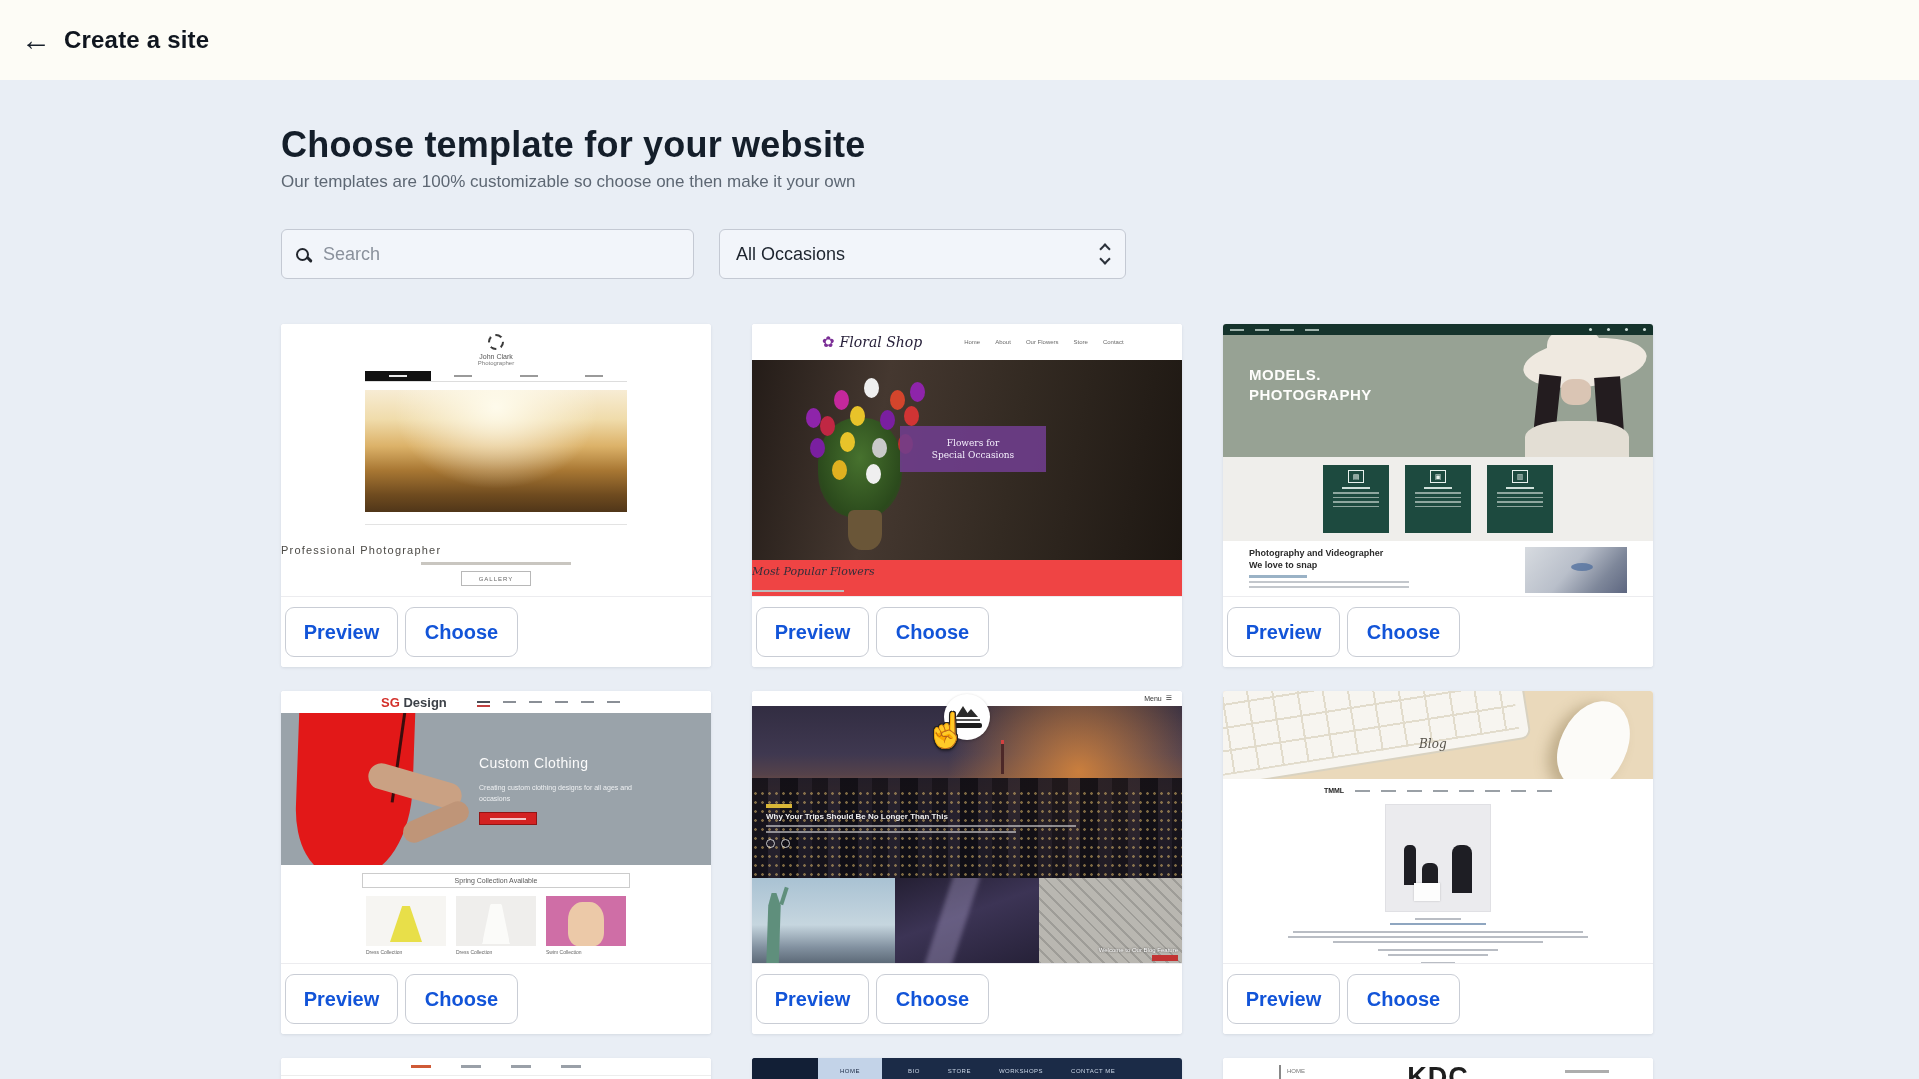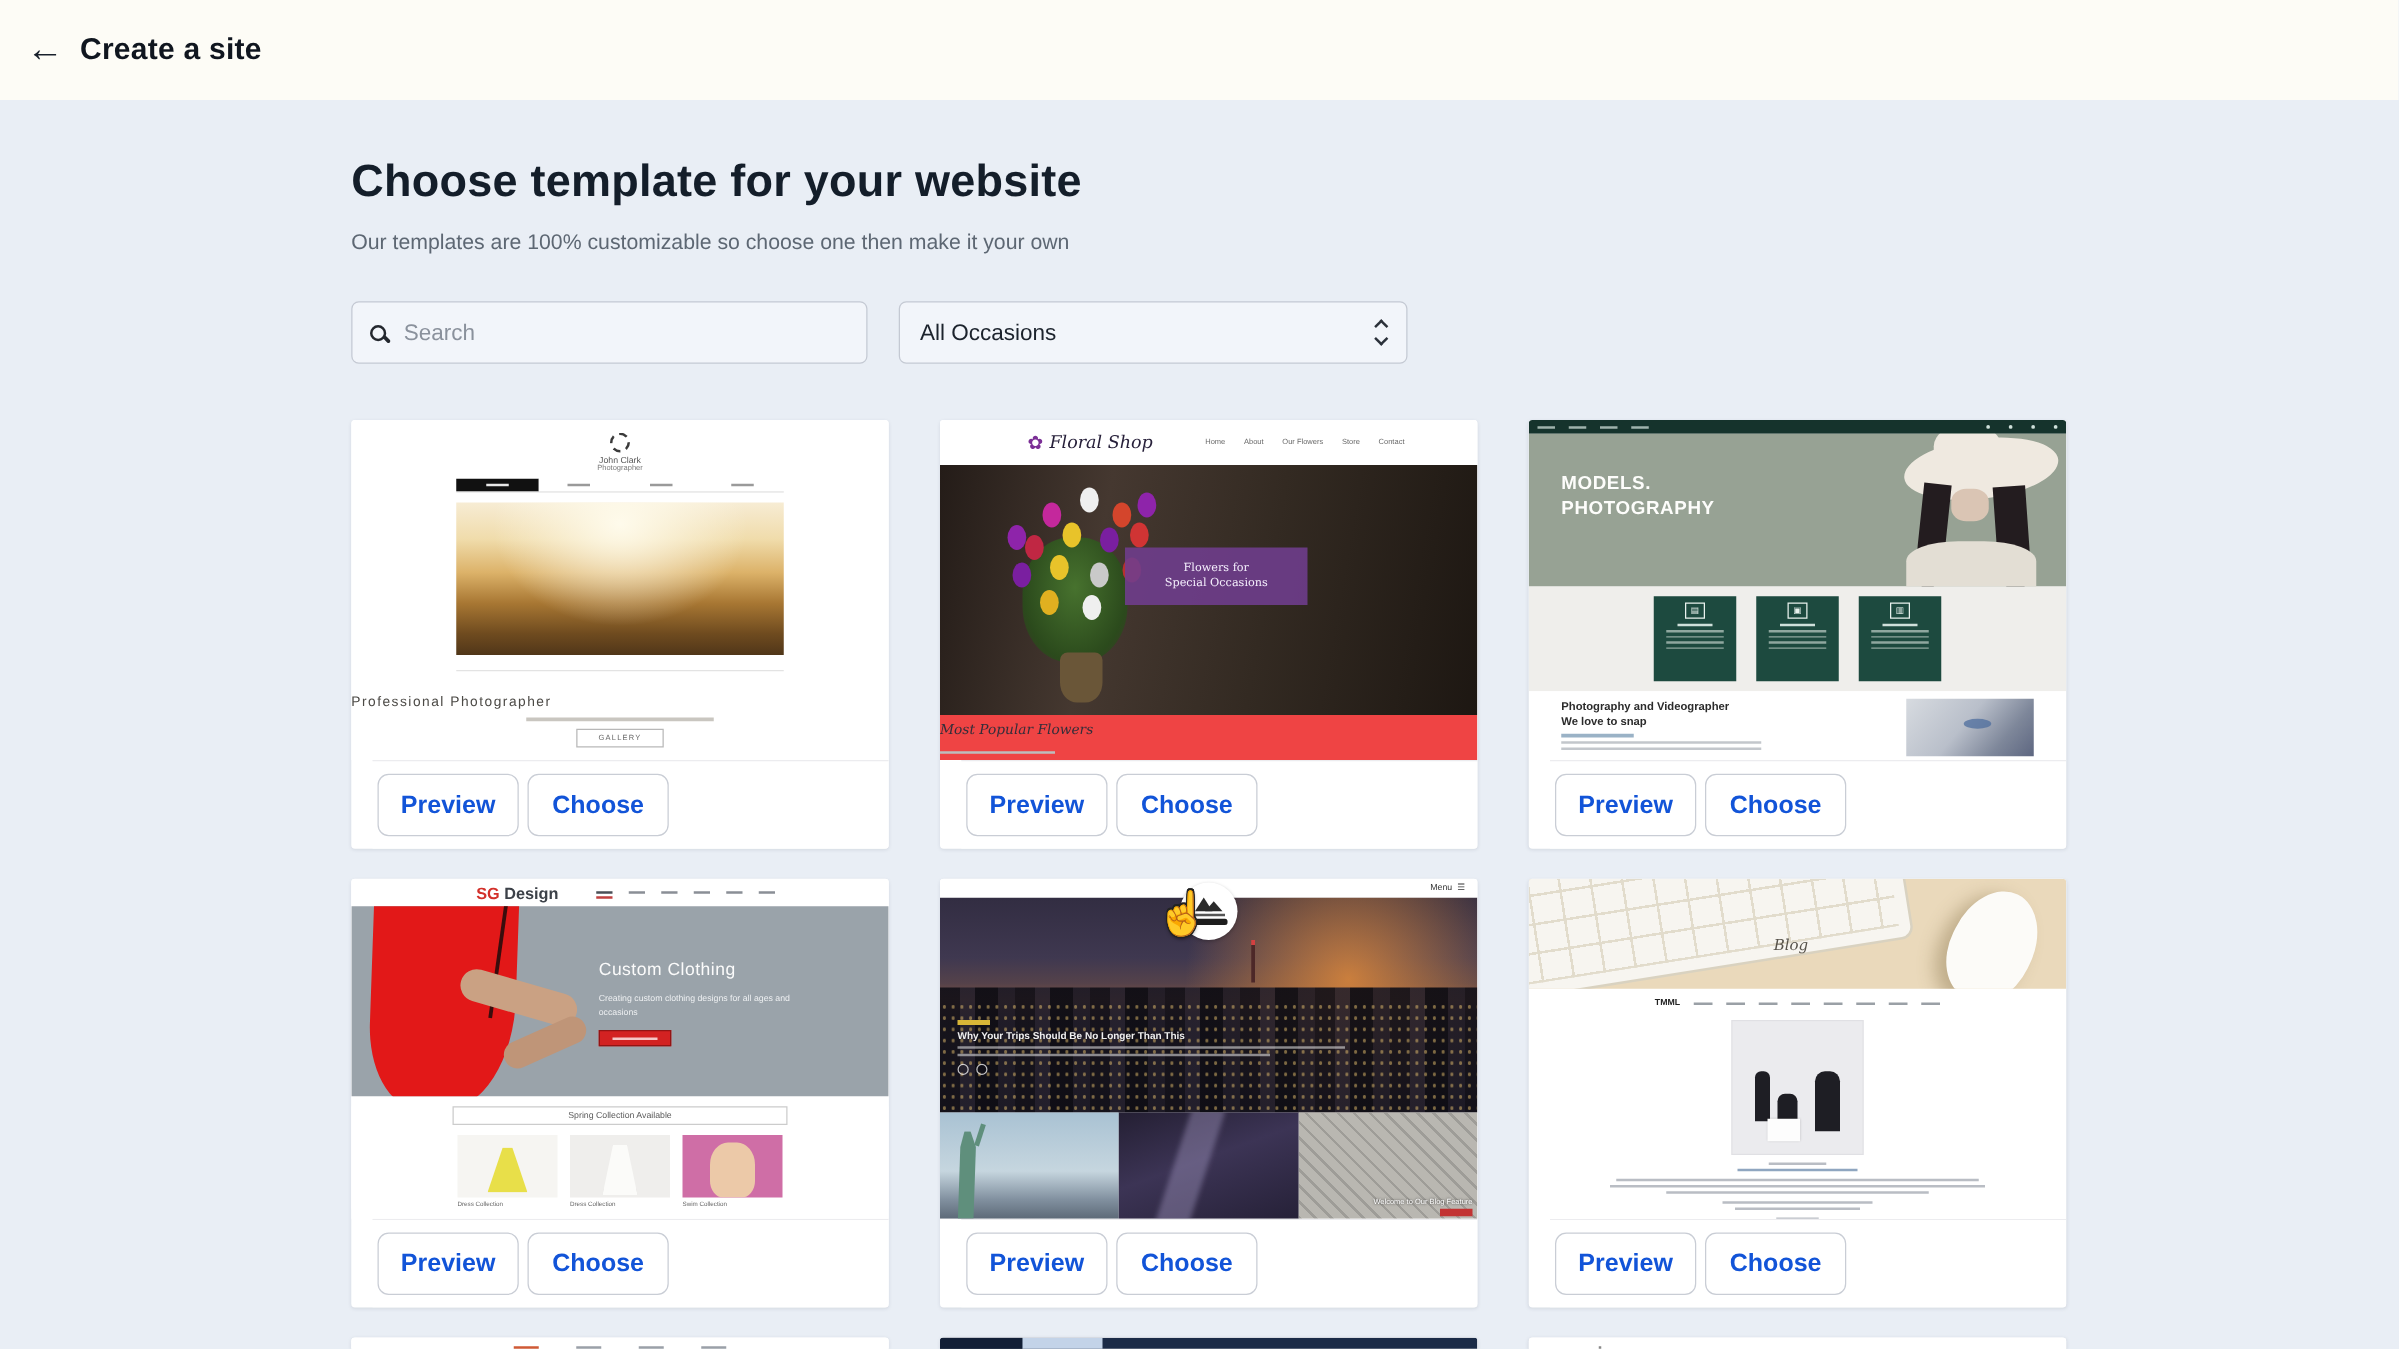--- a/index.html
+++ b/index.html
@@ -8,40 +8,40 @@
 
   
   .topbar { position:absolute; top:0; left:0; width:1919px; height:80px; background:#fdfcf6; display:flex; align-items:center; z-index:5; }
   .back-btn { margin-left:14px; width:44px; height:44px; display:flex; align-items:center; justify-content:center; font-size:30px; color:#18202b; cursor:pointer; }
   .topbar-title { margin-left:6px; font-size:24px; font-weight:700; color:#10161f; letter-spacing:.2px; }
 
   
   .content { position:absolute; top:80px; left:0; width:1919px; height:999px; background:#e9eef5; }
   .container { padding:45px 0 0 281px; width:1653px; }
   h1.page-heading { font-size:36px; line-height:40px; font-weight:700; color:#141e2a; letter-spacing:.2px; }
-  .page-sub { margin-top:19px; font-size:17px; color:#5d6773; }
+  .page-sub { margin-top:7px; font-size:17px; color:#5d6773; }
 
   .controls { margin-top:37px; display:flex; gap:25px; }
   .search-box { width:413px; height:50px; border:1px solid #c4c9d3; border-radius:6px; background:#f2f5fa; display:flex; align-items:center; padding:0 14px; }
   .lens { width:13px; height:13px; border:2.5px solid #23272e; border-radius:50%; position:relative; flex:none; }
   .lens::after { content:""; position:absolute; width:7px; height:2.5px; background:#23272e; transform:rotate(45deg); right:-6px; bottom:-2px; border-radius:2px; }
   .search-input { flex:1; margin-left:14px; border:none; outline:none; background:transparent; font-size:18px; color:#20262e; font-family:"Liberation Sans", sans-serif; }
   .search-input::placeholder { color:#8a919c; }
   .select-box { width:407px; height:50px; border:1px solid #c4c9d3; border-radius:6px; background:#f2f5fa; display:flex; align-items:center; justify-content:space-between; padding:0 16px; cursor:pointer; }
   .select-value { font-size:18px; color:#1c232d; }
   .stepper { display:flex; flex-direction:column; align-items:center; }
   .chev { width:8px; height:8px; border-right:2px solid #2b313a; border-bottom:2px solid #2b313a; }
   .chev.up { transform:rotate(-135deg); margin-bottom:3px; }
   .chev.down { transform:rotate(45deg); margin-top:-1px; }
 
   
   .grid { margin-top:45px; display:grid; grid-template-columns:repeat(3,430px); column-gap:41px; row-gap:24px; }
   .card { width:430px; height:343px; background:#fff; border-radius:3px; box-shadow:0 1px 3px rgba(25,35,55,.10); overflow:hidden; }
   .thumb { width:430px; height:272px; position:relative; overflow:hidden; background:#fff; cursor:pointer; }
-  .card-footer { height:71px; border-top:1px solid #ececef; display:flex; align-items:center; gap:7px; padding-left:4px; background:#fff;margin-left:17px; }
+  .card-footer { height:71px; border-top:1px solid #ececef; display:flex; align-items:center; gap:7px; padding-left:4px; background:#fff; }
   .btn { width:113px; height:50px; background:#fff; border:1px solid #c9cdd5; border-radius:9px; font-size:20px; font-weight:700; color:#1254d8; display:flex; align-items:center; justify-content:center; cursor:pointer; font-family:"Liberation Sans", sans-serif; }
 
   .bar { background:#b9bdc4; height:2px; display:inline-block; }
 
   
   .c1-logo { margin:10px auto 3px; width:16px; height:16px; border:2px dashed #3a3a3a; border-radius:50%; }
   .c1-name { text-align:center; font-size:7px; color:#555; }
   .c1-role { text-align:center; font-size:6px; color:#7a7a7a; }
   .c1-nav { width:262px; margin:5px auto 0; display:flex; height:11px; border-bottom:1px solid #ddd; }
   .c1-tab { flex:1; display:flex; align-items:center; justify-content:center; background:#fff; }

